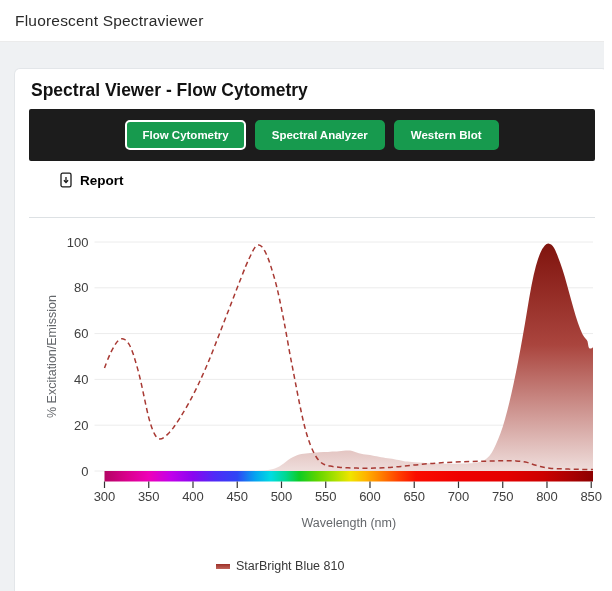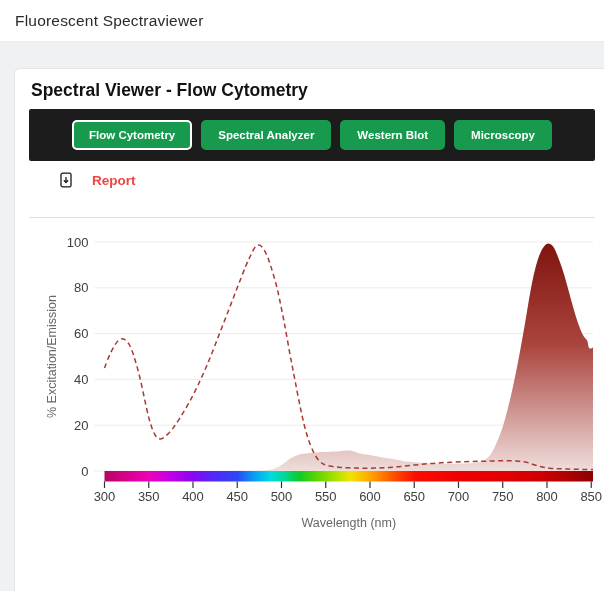--- a/index.html
+++ b/index.html
@@ -11,21 +11,21 @@
         font-size:15.5px;font-weight:500;color:#2a2a2a;letter-spacing:.2px;}
   .card{position:absolute;left:14px;top:68px;width:594px;height:523px;box-sizing:border-box;
         background:#ffffff;border:1px solid #e3e6e9;border-bottom:none;border-radius:6px 6px 0 0;}
   .card-title{position:absolute;left:16px;top:11px;margin:0;font-size:17.5px;font-weight:bold;color:#121212;text-align:center;}
   .toolbar{position:absolute;left:14px;top:40px;width:566px;height:52px;background:#1c1c1c;
         display:flex;align-items:center;justify-content:center;gap:9px;border-radius:2px;}
   .tab-btn{background:#179a4e;color:#ffffff;font-family:inherit;font-size:11.5px;font-weight:700;
         padding:7px 15px;border-radius:5px;border:2px solid #179a4e;cursor:pointer;line-height:1.1;}
   .tab-btn.active{border-color:#ffffff;}
   .report-row{position:absolute;left:43px;top:103px;display:flex;align-items:center;gap:6px;cursor:pointer;}
-  .report-label{font-size:13.5px;font-weight:bold;color:#ef4444;margin-left:12px;}
+  .report-label{font-size:13.5px;font-weight:bold;color:#000000;}
   .divider{position:absolute;left:14px;top:148px;width:566px;height:1px;background:#dde1e4;}
   #chart{position:absolute;left:16px;top:160px;}
   .legend{position:absolute;left:201px;top:490px;display:flex;align-items:center;gap:6px;cursor:pointer;}
   .legend-swatch{display:inline-block;width:14px;height:5px;
         background:linear-gradient(#9c2f27,#c0655c);}
   .legend-label{font-size:12.5px;color:#383838;}
 </style>
 </head>
 <body>
 
@@ -35,21 +35,20 @@
     <div class="app-title">Fluorescent Spectraviewer</div>
   </header>
 
   <main class="card">
     <h1 class="card-title">Spectral Viewer - Flow Cytometry</h1>
 
     <div class="toolbar" id="toolbar">
         <button class="tab-btn active">Flow Cytometry</button>
         <button class="tab-btn">Spectral Analyzer</button>
         <button class="tab-btn">Western Blot</button>
-        <button class="tab-btn">Microscopy</button>
       </div>
 
     <div class="report-row">
       <span style="display:inline-flex;">
         <svg width="16" height="16" viewBox="0 0 16 16" aria-hidden="true">
           <rect x="3" y="1.2" width="10" height="13.6" rx="1.6" fill="none" stroke="#1a1a1a" stroke-width="1.3"></rect>
           <line x1="8" y1="5" x2="8" y2="10.2" stroke="#1a1a1a" stroke-width="1.3"></line>
           <polyline points="5.9,8.3 8,10.5 10.1,8.3" fill="none" stroke="#1a1a1a" stroke-width="1.3"></polyline>
         </svg>
       </span>
@@ -127,14 +126,18 @@
         <line x1="515.981884057971" y1="252.5" x2="515.981884057971" y2="259" stroke="#333" stroke-width="1.2"></line>
         <text x="515.981884057971" y="272" text-anchor="middle" font-size="13" fill="#404040">800</text>
         <line x1="560.2300724637681" y1="252.5" x2="560.2300724637681" y2="259" stroke="#333" stroke-width="1.2"></line>
         <text x="560.2300724637681" y="272" text-anchor="middle" font-size="13" fill="#404040">850</text>
         <text x="317.75" y="298" text-anchor="middle" font-size="12.5" fill="#65686c">Wavelength (nm)</text>
         <text x="25" y="127.5" text-anchor="middle" font-size="12.5" fill="#65686c" transform="rotate(-90 25 127.5)">% Excitation/Emission</text>
         <path d="M73.5,242.0 Q73.5,242.0 148.7,242.0 Q223.9,242.0 228.4,241.8 Q232.8,241.5 237.2,240.9 Q241.6,240.2 243.9,239.4 Q246.1,238.6 248.3,237.4 Q250.5,236.3 252.7,234.6 Q254.9,232.8 257.1,231.1 Q259.3,229.4 261.6,228.3 Q263.8,227.1 266.0,226.3 Q268.2,225.5 270.4,225.1 Q272.6,224.6 274.8,224.4 Q277.0,224.1 279.3,223.9 Q281.5,223.7 283.7,223.6 Q285.9,223.5 288.1,223.3 Q290.3,223.2 292.5,223.1 Q294.7,223.0 297.0,222.9 Q299.2,222.8 301.4,222.6 Q303.6,222.5 305.8,222.4 Q308.0,222.3 310.2,222.1 Q312.4,221.8 314.7,221.6 Q316.9,221.4 319.1,221.6 Q321.3,221.8 323.5,222.8 Q325.7,223.7 327.9,224.3 Q330.1,224.8 332.4,225.2 Q334.6,225.5 336.8,225.7 Q339.0,226.0 341.2,226.4 Q343.4,226.9 345.6,227.3 Q347.8,227.8 350.1,228.3 Q352.3,228.7 354.5,228.9 Q356.7,229.2 358.9,229.5 Q361.1,229.9 363.3,230.2 Q365.5,230.6 367.8,231.0 Q370.0,231.5 372.2,231.9 Q374.4,232.4 376.6,232.6 Q378.8,232.8 381.0,233.1 Q383.2,233.3 387.7,233.6 Q392.1,234.0 396.5,234.2 Q400.9,234.4 405.4,234.6 Q409.8,234.7 414.2,234.7 Q418.6,234.7 423.1,234.7 Q427.5,234.7 431.9,234.6 Q436.3,234.4 438.5,234.3 Q440.8,234.2 443.0,234.0 Q445.2,233.8 447.4,233.3 Q449.6,232.8 451.8,231.9 Q454.0,231.0 456.2,229.1 Q458.5,227.1 460.7,223.7 Q462.9,220.2 465.1,215.1 Q467.3,209.9 469.5,204.2 Q471.7,198.5 473.9,190.5 Q476.2,182.5 478.4,173.3 Q480.6,164.1 482.8,153.8 Q485.0,143.5 487.2,132.1 Q489.4,120.6 491.6,108.0 Q493.9,95.4 496.1,81.7 Q498.3,68.0 500.5,56.5 Q502.7,45.1 504.9,37.0 Q507.1,29.0 509.3,23.9 Q511.6,18.7 513.8,16.4 Q516.0,14.1 518.2,14.7 Q520.4,15.3 521.7,17.0 Q523.1,18.7 523.9,20.4 Q524.8,22.2 527.0,27.9 Q529.3,33.6 531.5,40.5 Q533.7,47.3 535.9,55.4 Q538.1,63.4 540.3,71.4 Q542.5,79.4 544.7,86.9 Q547.0,94.3 549.2,100.0 Q551.4,105.7 553.2,108.0 Q554.9,110.3 555.8,110.9 Q556.7,111.5 557.1,115.5 Q557.6,119.5 558.9,119.5 Q560.2,119.5 561.1,118.9 L562.0,118.3 L562.0,242 L73.5,242 Z" fill="url(#emg)" stroke="none"></path>
         <path d="M73.5,138.9 Q73.5,138.9 75.7,133.2 Q77.9,127.5 80.1,122.9 Q82.3,118.3 84.6,114.9 Q86.8,111.5 89.0,110.3 Q91.2,109.2 93.4,110.3 Q95.6,111.5 97.8,114.9 Q100.0,118.3 102.3,125.2 Q104.5,132.1 106.7,140.1 Q108.9,148.1 111.1,158.4 Q113.3,168.7 115.5,179.0 Q117.7,189.3 120.0,196.2 Q122.2,203.1 124.4,206.5 Q126.6,209.9 128.8,209.9 Q131.0,209.9 133.2,208.2 Q135.4,206.5 137.7,204.2 Q139.9,201.9 142.1,199.1 Q144.3,196.2 148.7,189.3 Q153.1,182.5 157.6,174.4 Q162.0,166.4 166.4,157.3 Q170.8,148.1 175.3,137.8 Q179.7,127.5 184.1,116.0 Q188.5,104.6 193.0,93.1 Q197.4,81.7 201.8,70.3 Q206.2,58.8 210.7,47.4 Q215.1,35.9 217.3,31.3 Q219.5,26.7 221.7,22.2 Q223.9,17.6 226.2,16.4 Q228.4,15.3 230.6,17.6 Q232.8,19.9 235.0,24.5 Q237.2,29.0 239.4,35.9 Q241.6,42.8 243.9,50.8 Q246.1,58.8 248.3,69.1 Q250.5,79.4 252.7,90.9 Q254.9,102.3 257.1,114.9 Q259.3,127.5 261.6,138.9 Q263.8,150.4 266.0,161.9 Q268.2,173.3 270.4,183.6 Q272.6,193.9 274.8,201.9 Q277.0,209.9 279.3,215.7 Q281.5,221.4 283.7,225.4 Q285.9,229.4 288.1,231.7 Q290.3,234.0 292.5,235.1 Q294.7,236.3 299.2,237.1 Q303.6,237.9 308.0,238.2 Q312.4,238.6 316.9,238.8 Q321.3,239.0 325.7,239.1 Q330.1,239.3 334.6,239.3 Q339.0,239.3 343.4,239.1 Q347.8,239.0 352.3,238.8 Q356.7,238.6 361.1,238.2 Q365.5,237.9 370.0,237.4 Q374.4,237.0 378.8,236.5 Q383.2,236.0 387.7,235.6 Q392.1,235.1 396.5,234.8 Q400.9,234.4 405.4,234.1 Q409.8,233.8 414.2,233.5 Q418.6,233.3 423.1,233.1 Q427.5,232.8 431.9,232.7 Q436.3,232.6 440.8,232.5 Q445.2,232.4 449.6,232.3 Q454.0,232.2 458.5,232.0 Q462.9,231.9 467.3,231.8 Q471.7,231.7 476.2,231.7 Q480.6,231.7 485.0,231.9 Q489.4,232.2 491.6,232.5 Q493.9,232.8 496.1,233.4 Q498.3,234.0 500.5,234.8 Q502.7,235.6 504.9,236.3 Q507.1,237.0 509.3,237.5 Q511.6,238.1 513.8,238.6 Q516.0,239.0 520.4,239.4 Q524.8,239.7 529.3,239.8 Q533.7,239.9 538.1,240.1 Q542.5,240.2 547.0,240.3 Q551.4,240.4 555.8,240.5 Q560.2,240.6 561.1,240.6 L562.0,240.6" fill="none" stroke="#a83933" stroke-width="1.5" stroke-dasharray="5 3.5"></path>
       </svg>
 
+    <div class="legend">
+      <span class="legend-swatch"></span>
+      <span class="legend-label">StarBright Blue 810</span>
+    </div>
   </main>
 </div>
 
 </body></html>

